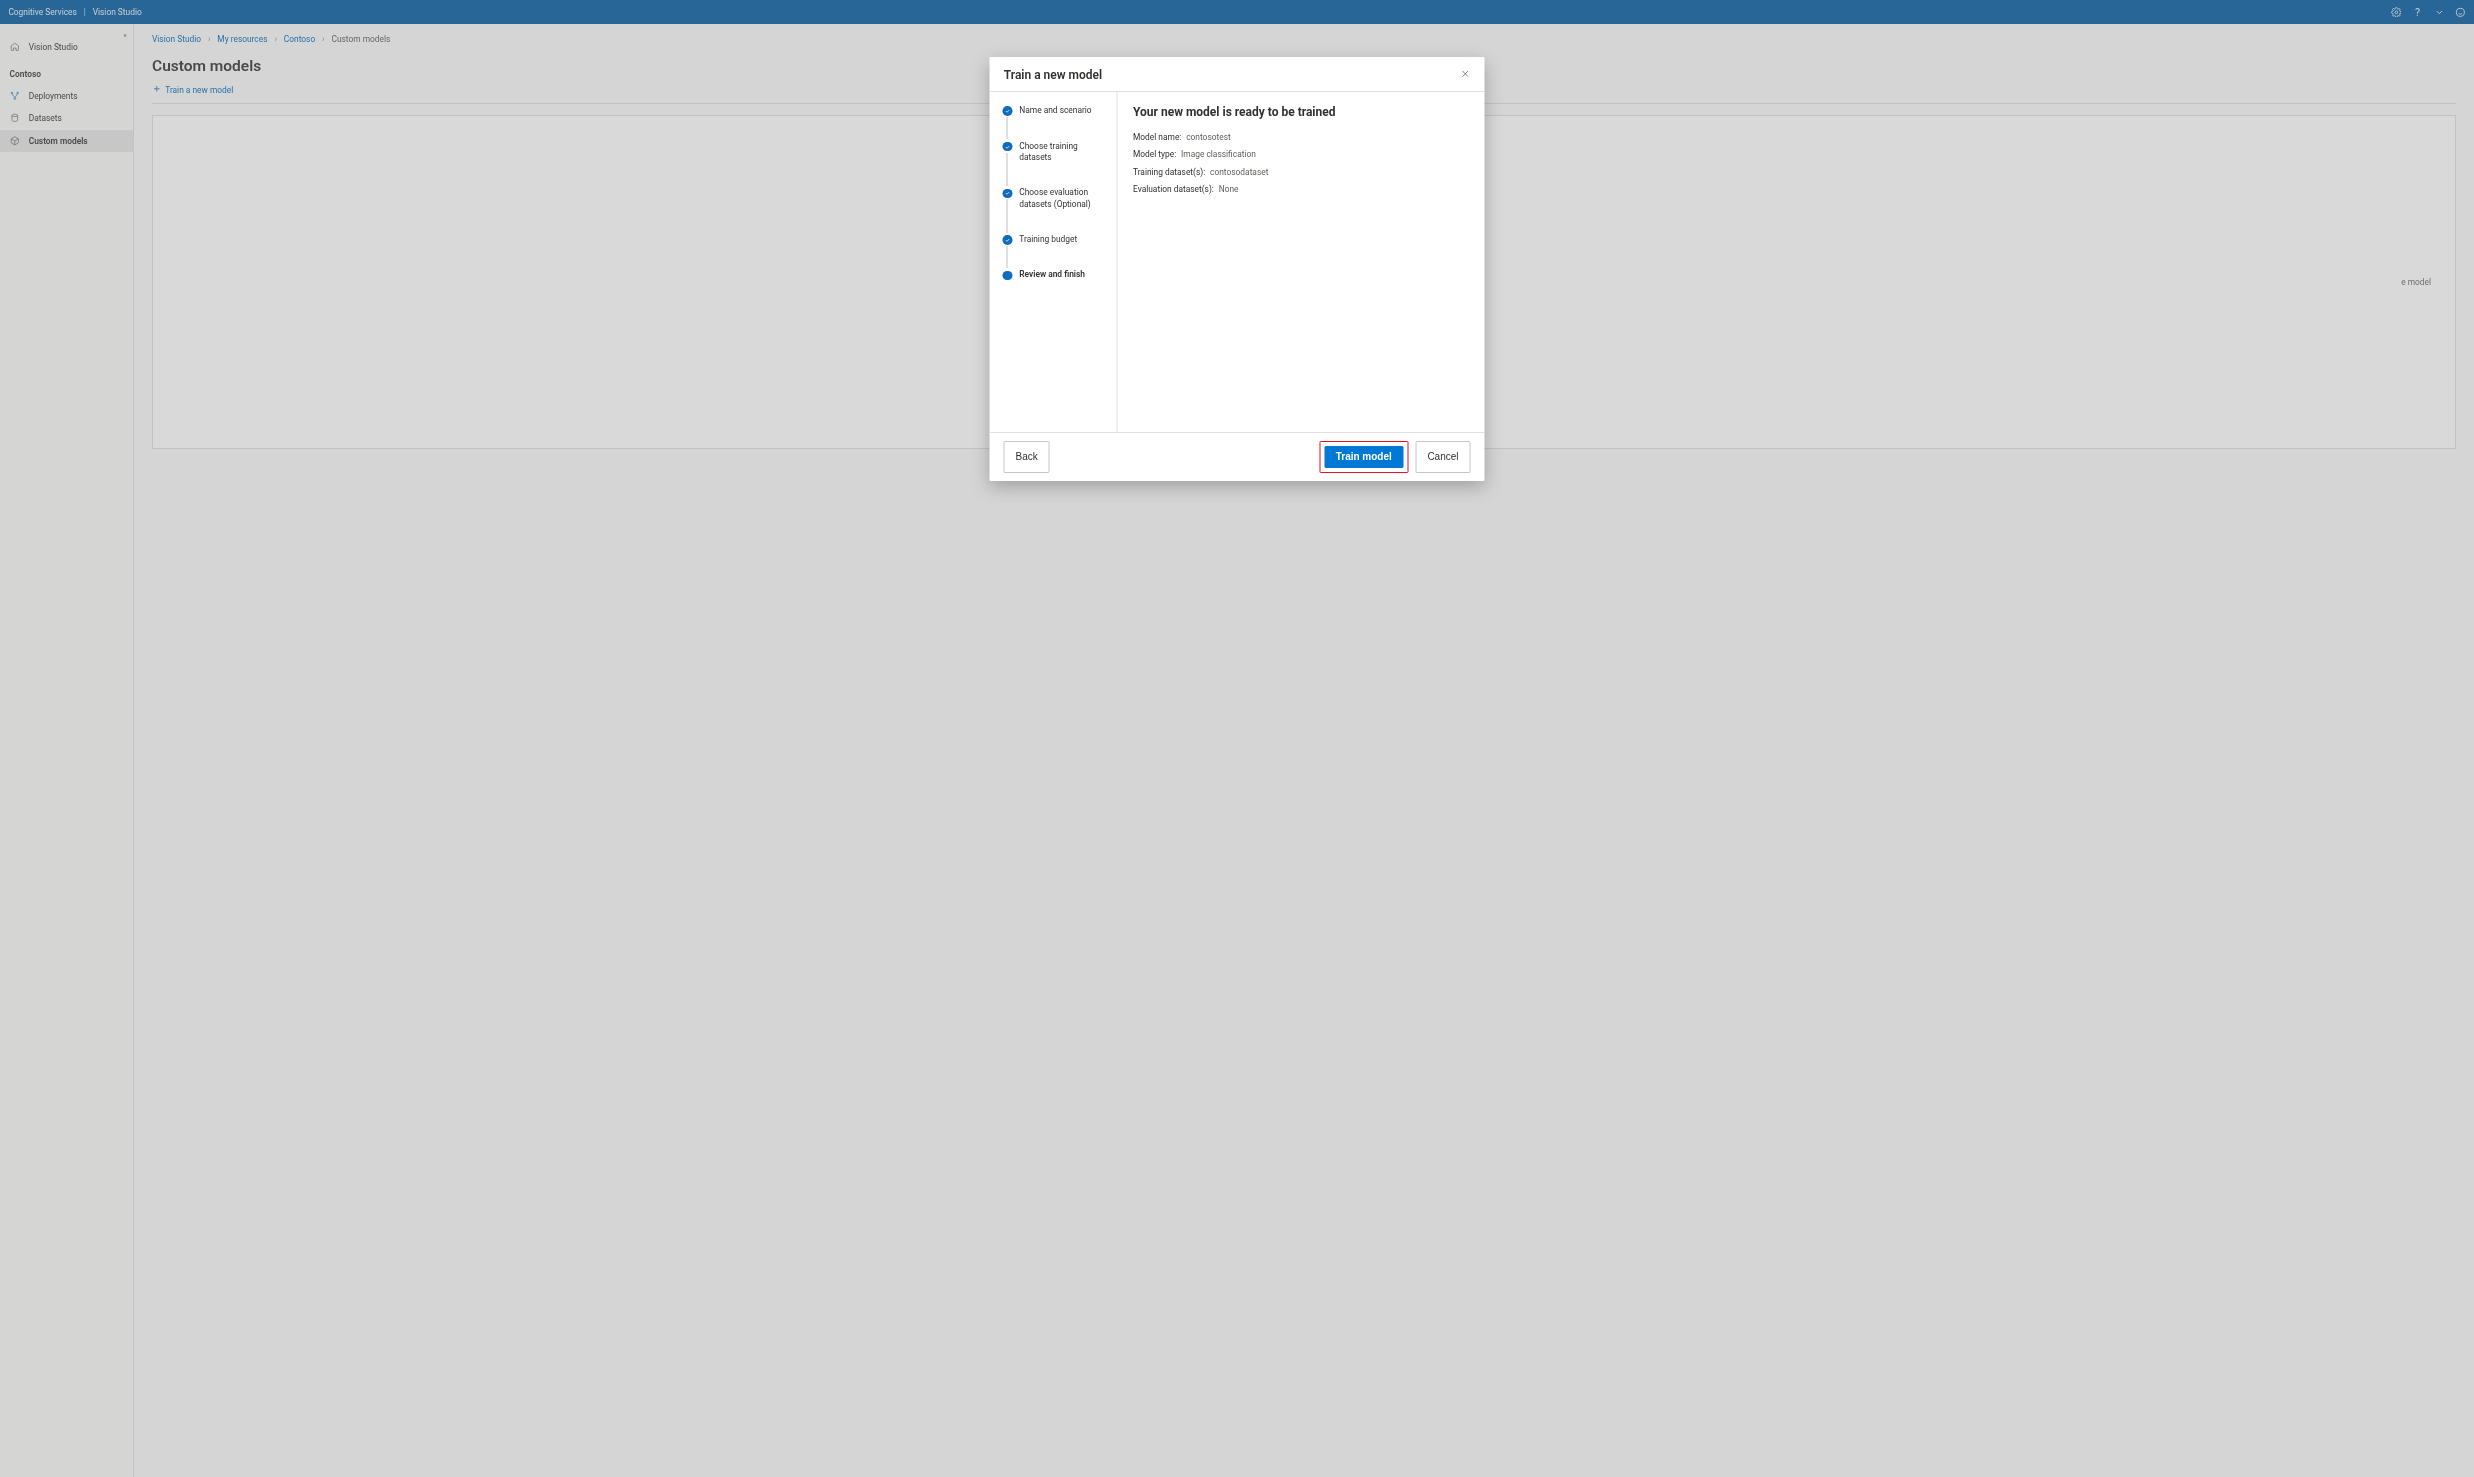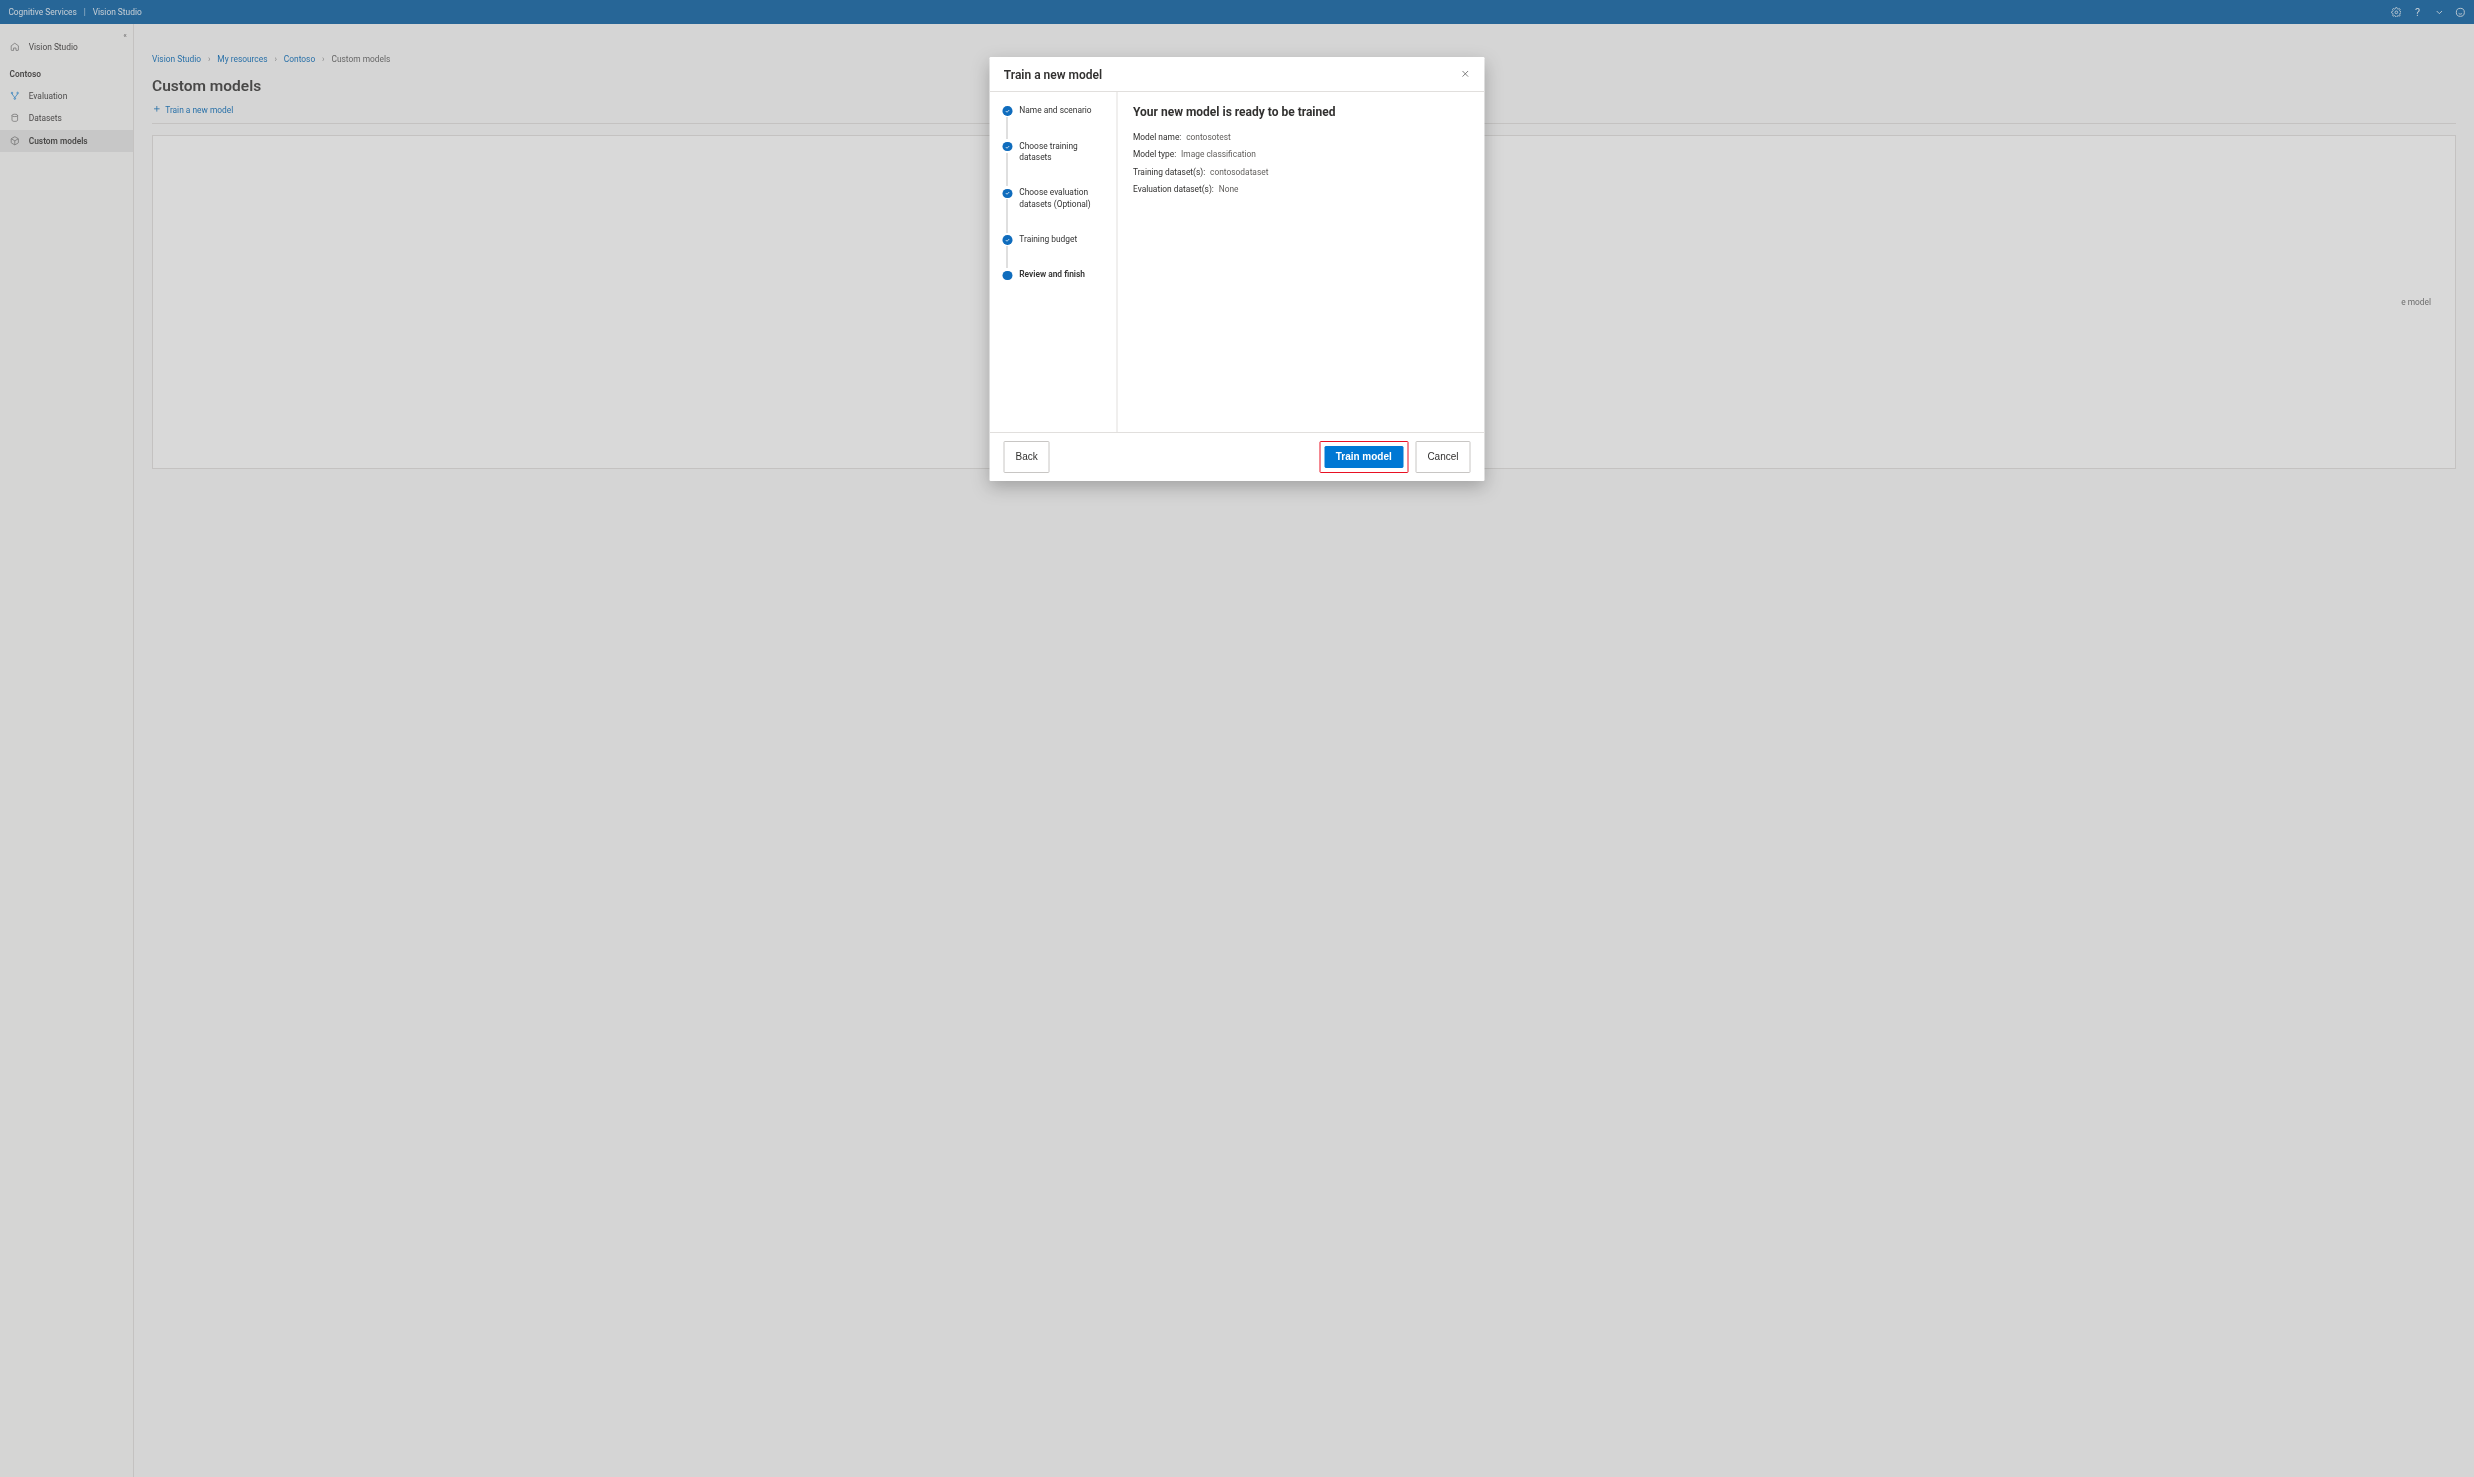--- a/index.html
+++ b/index.html
@@ -69,21 +69,20 @@
   }
   .sidebar .nav-item.active { background: var(--sidebar-active); font-weight: 600; }
   .sidebar .nav-icon { width: 10.7px; height: 10.7px; display:flex; align-items:center; justify-content:center; color: #555; }
   .sidebar .nav-icon svg { width: 9.6px; height: 9.6px; }
 
   
   .main {
     flex: 1;
     padding: 0 18px;
     overflow: auto;
-    margin-top: 20px;
   }
   .breadcrumb {
     padding: 9.6px 0;
     font-size: 8.4px;
   }
   .breadcrumb a { color: var(--link-blue); text-decoration: none; cursor: pointer; }
   .breadcrumb .sep { margin: 0 4.8px; color: #888; }
   .breadcrumb .current { color: #5b5b5b; }
   .page-title { font-size: 15.5px; font-weight: 600; margin: 3.6px 0 6px; }
   .toolbar { display:flex; align-items:center; gap:3.6px; padding: 3.6px 0 7.2px; border-bottom: 0.6px solid var(--border-light); color: var(--link-blue); cursor:pointer; margin-bottom: 10.7px; }
@@ -246,21 +245,21 @@
     <div class="nav-item">
       <span class="nav-icon" style="color:#0078d4;">
         <svg viewBox="0 0 24 24" fill="none" stroke="currentColor" stroke-width="1.8">
             <circle cx="5" cy="5" r="2"></circle>
             <circle cx="19" cy="5" r="2"></circle>
             <circle cx="12" cy="19" r="2"></circle>
             <line x1="5" y1="7" x2="12" y2="17"></line>
             <line x1="19" y1="7" x2="12" y2="17"></line>
           </svg>
       </span>
-      <span>Evaluation</span>
+      <span>Deployments</span>
     </div>
     <div class="nav-item">
       <span class="nav-icon">
         <svg viewBox="0 0 24 24" fill="none" stroke="currentColor" stroke-width="1.6">
             <ellipse cx="12" cy="6" rx="7" ry="3"></ellipse>
             <path d="M5 6v12c0 1.7 3.1 3 7 3s7-1.3 7-3V6"></path>
           </svg>
       </span>
       <span>Datasets</span>
     </div>

